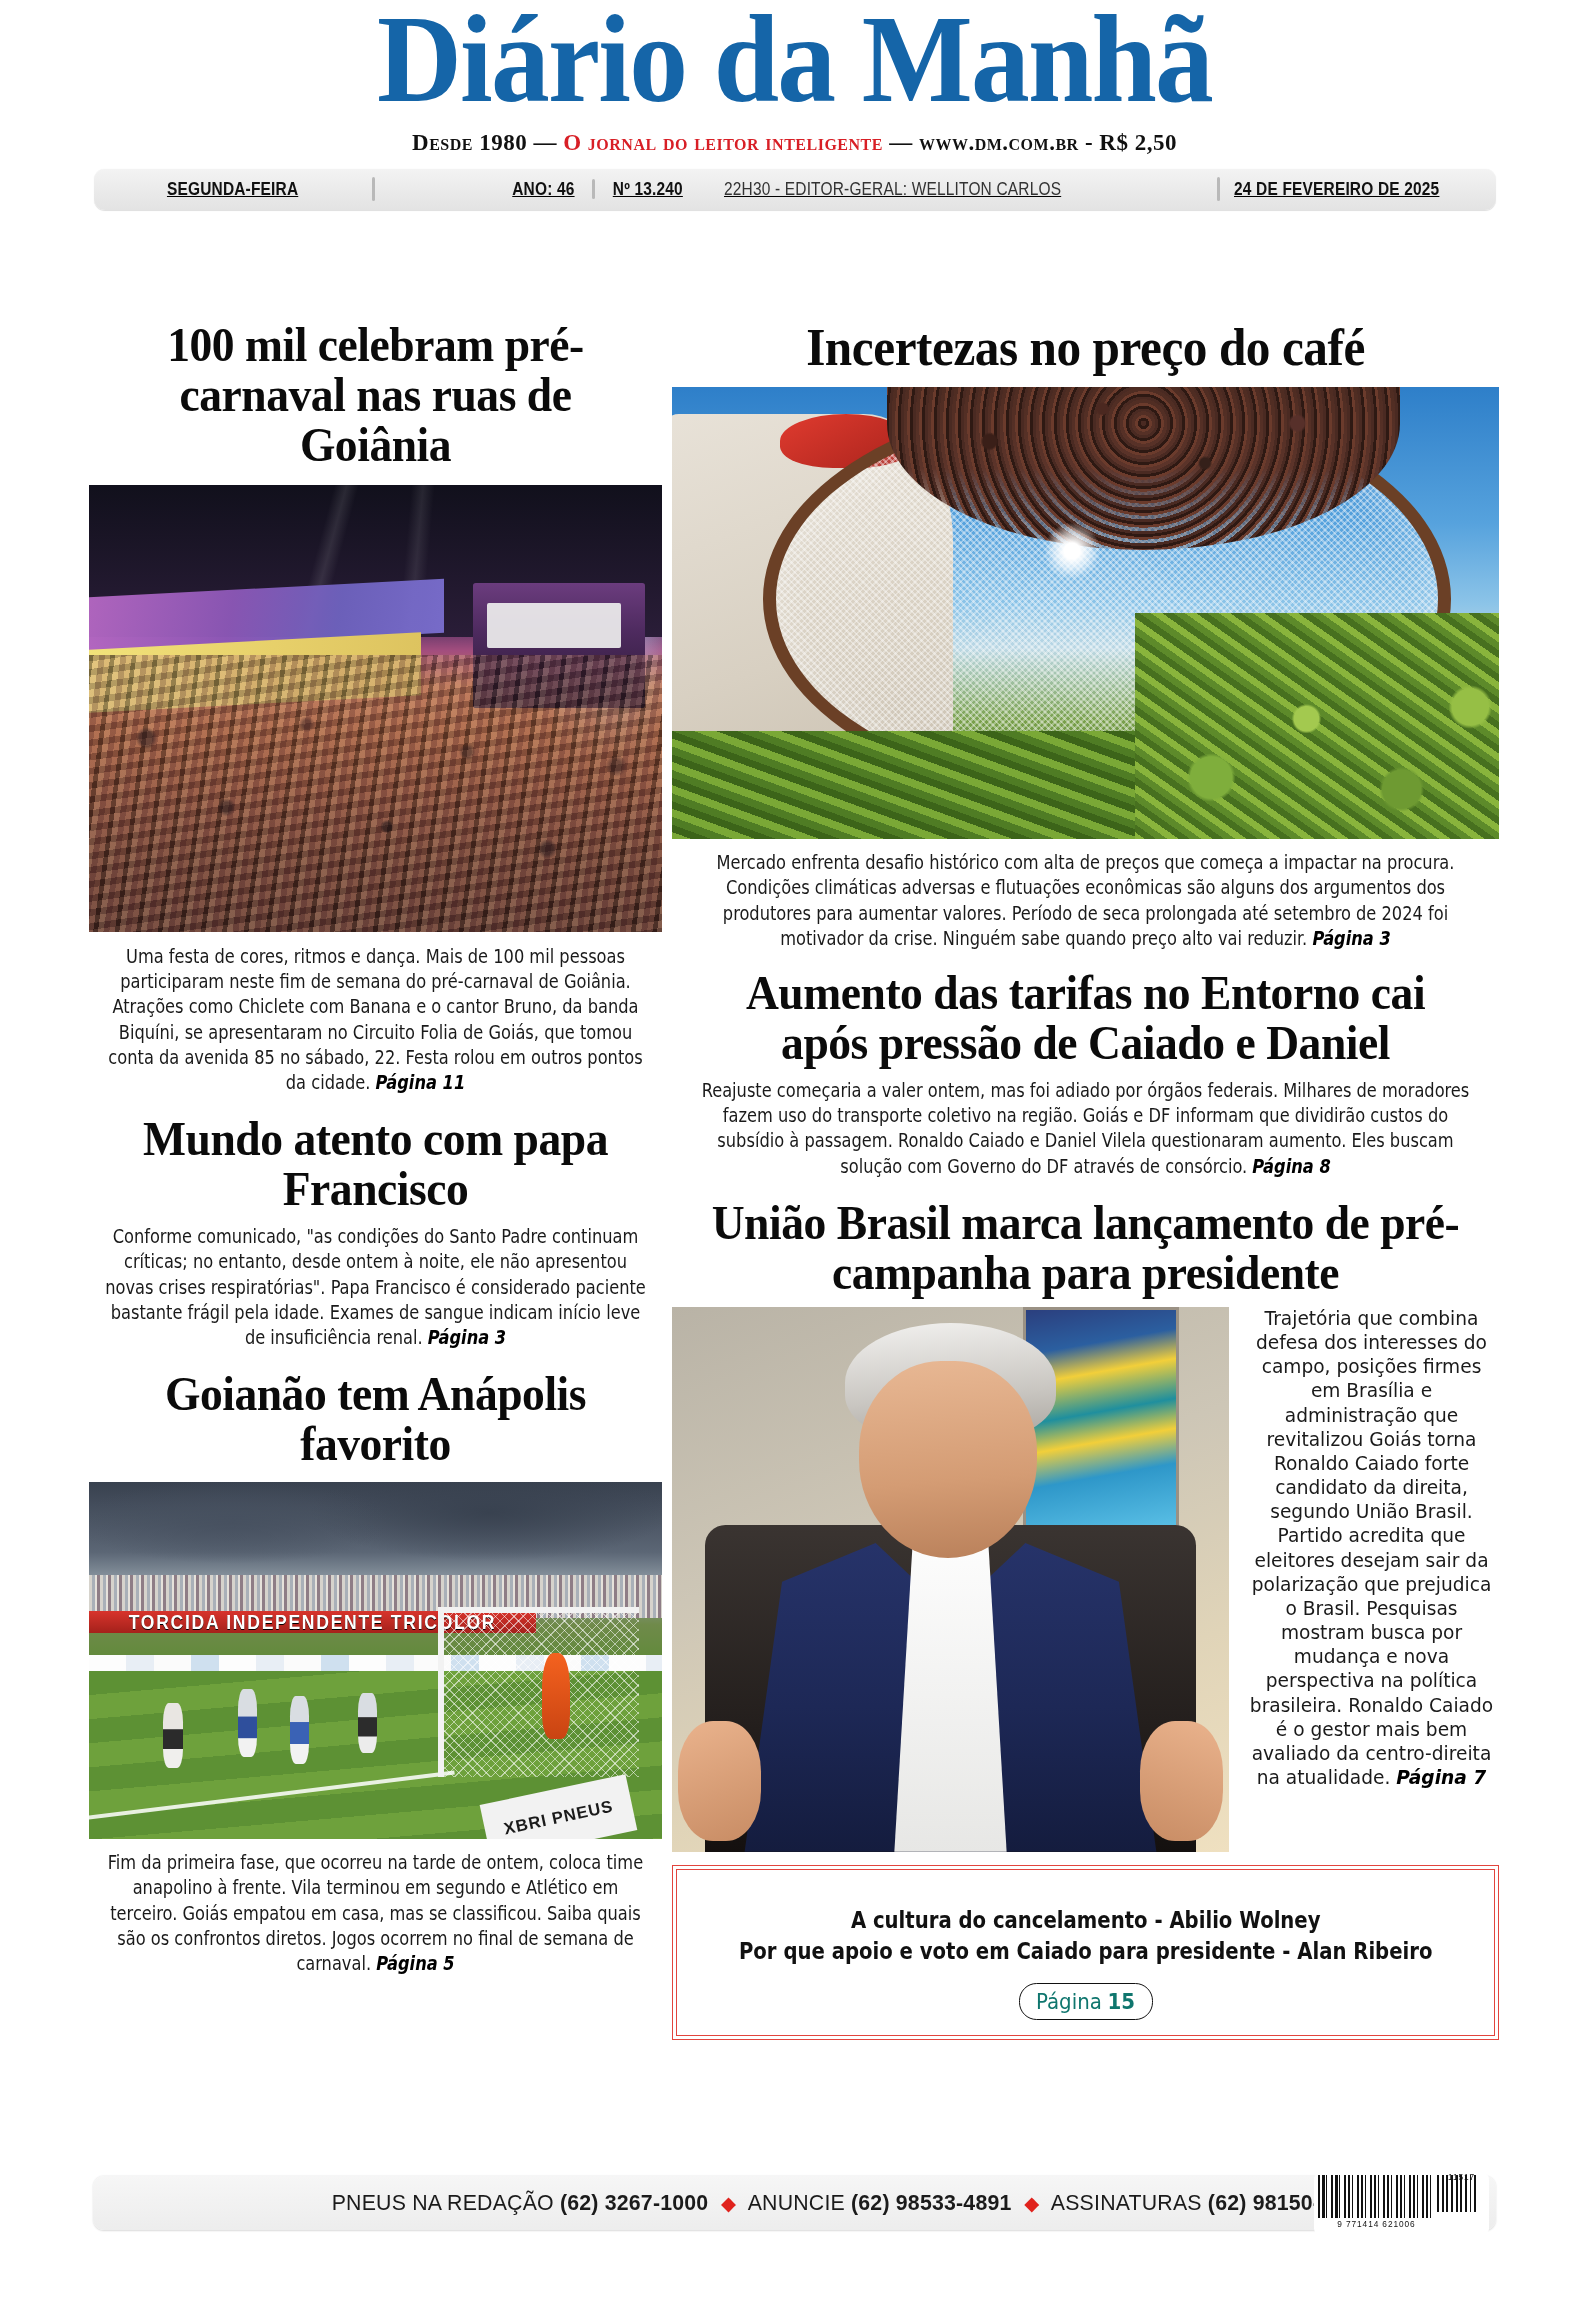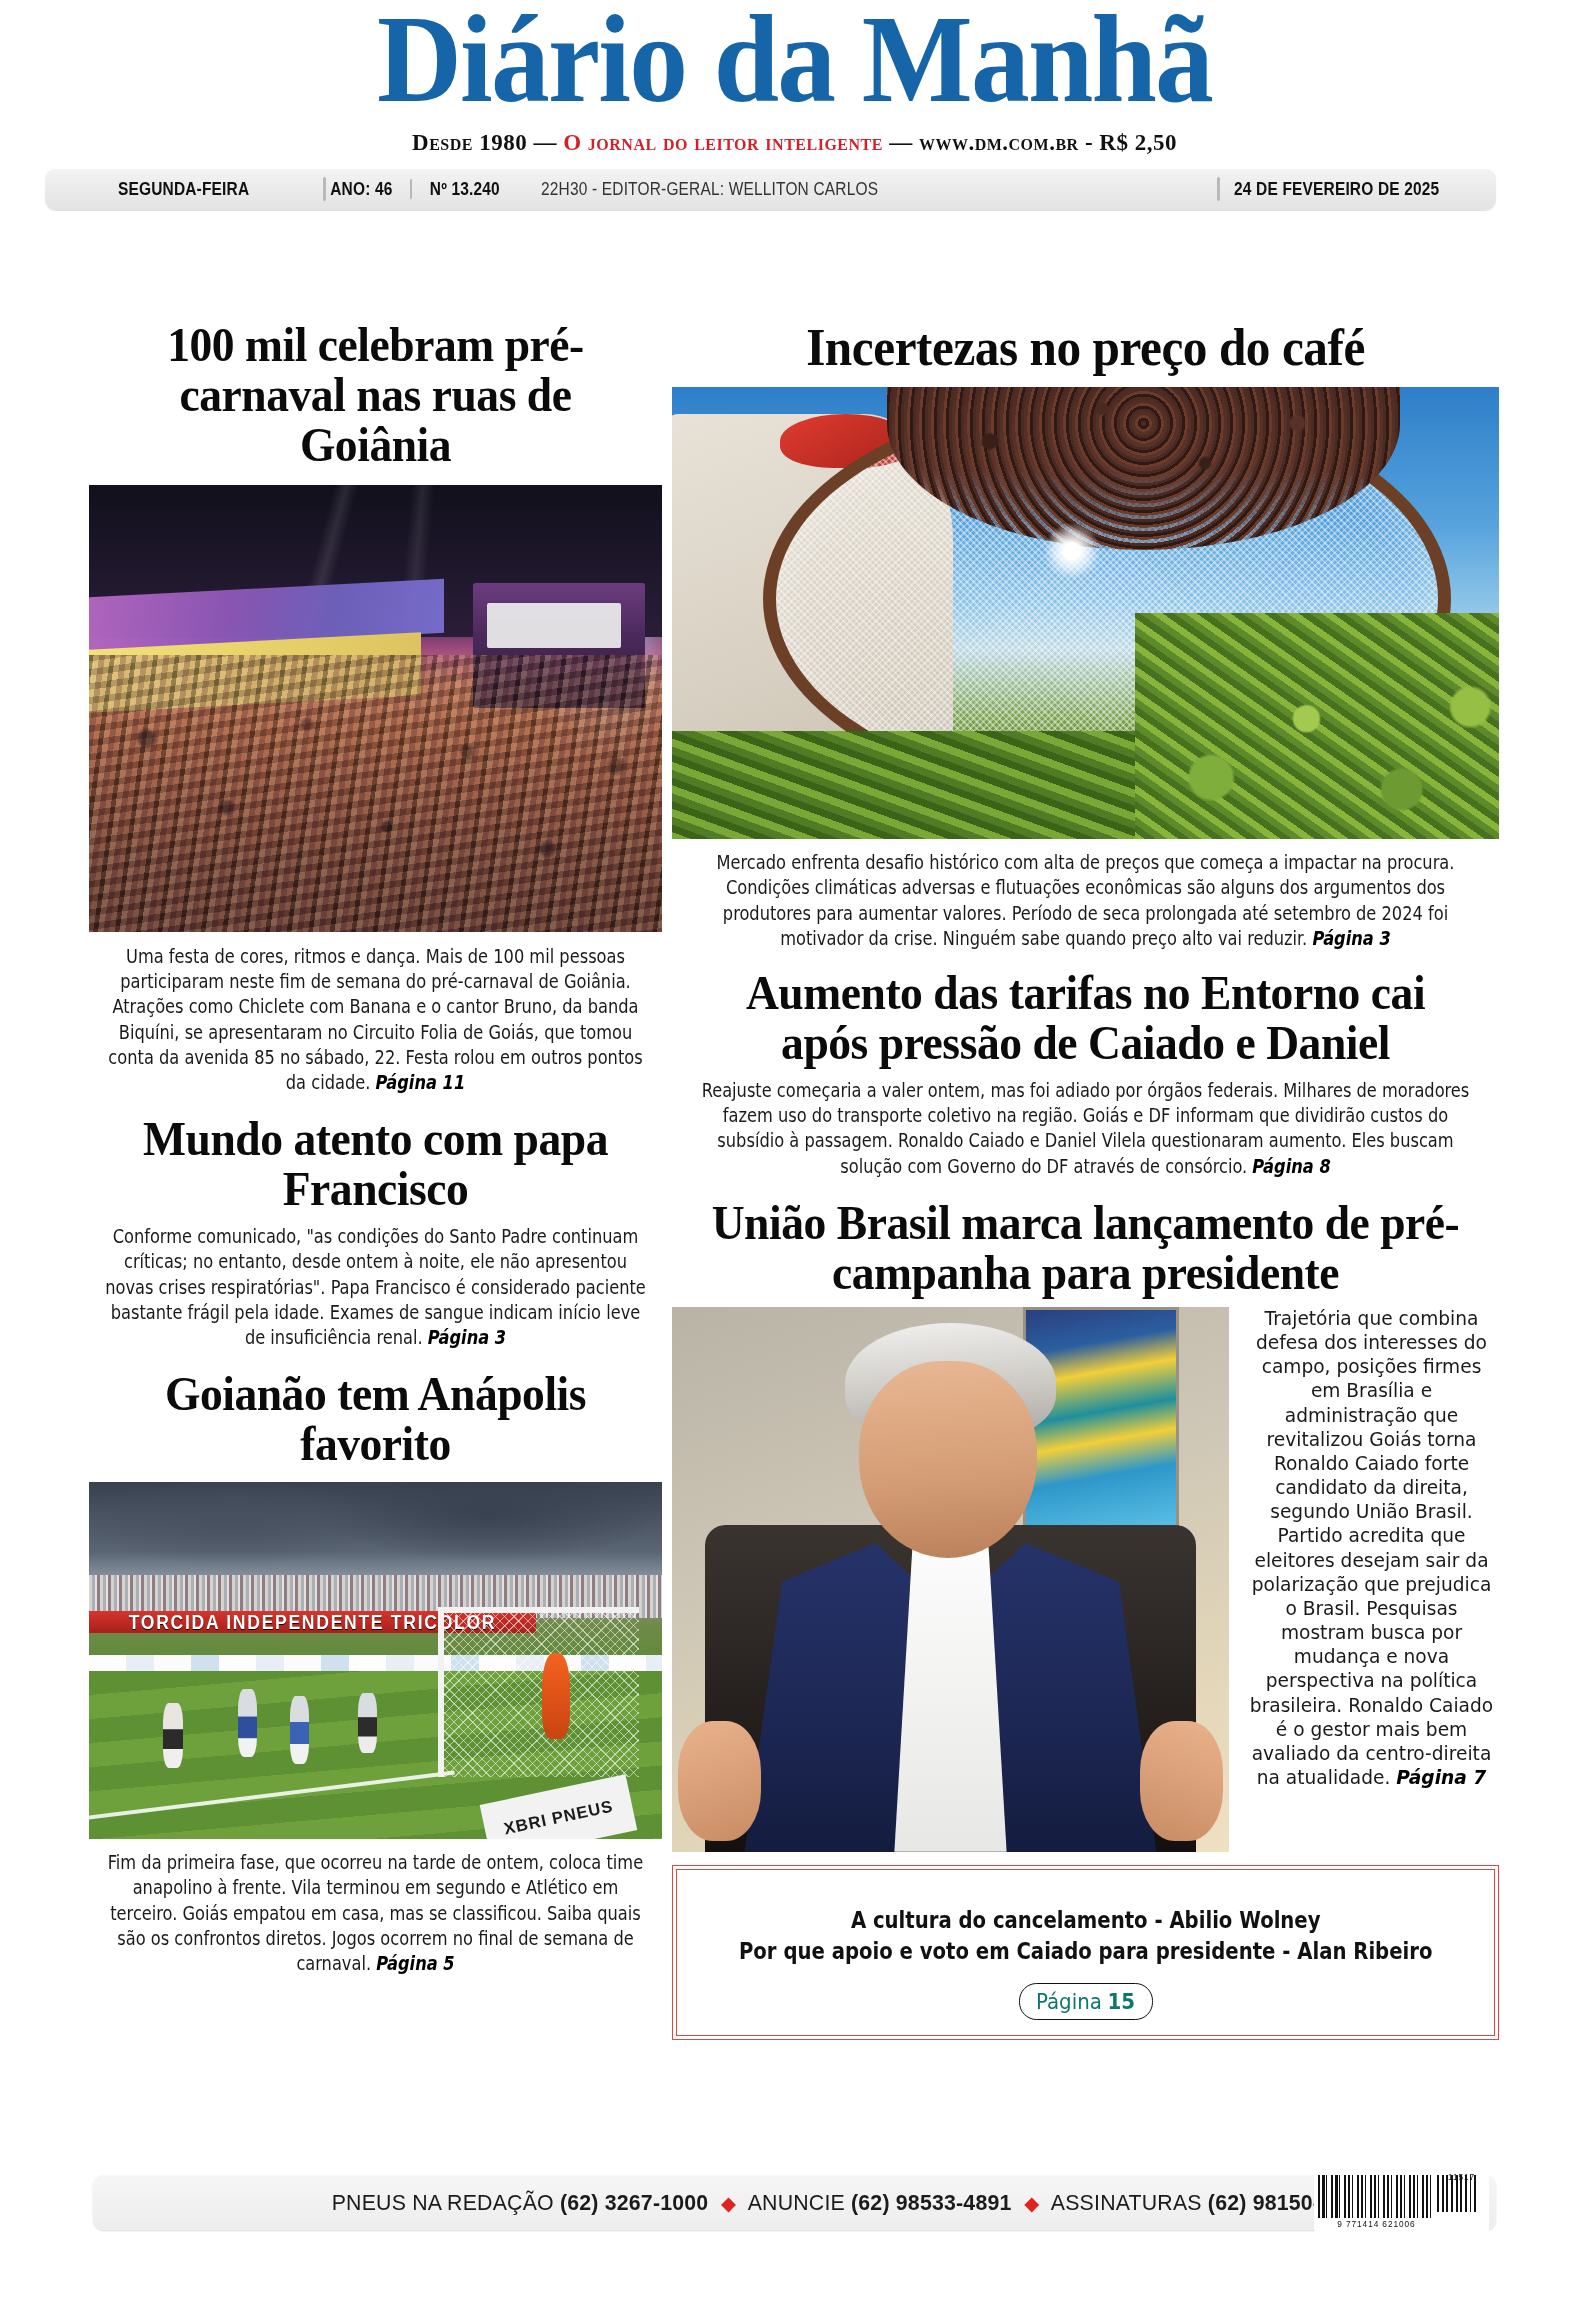--- a/index.html
+++ b/index.html
@@ -24,31 +24,32 @@
     font-weight:bold;
     font-size:23px;
     letter-spacing:0.5px;
     color:#111;
     font-variant:small-caps;
   }
   .tagline .red{color:#d81f26;}
 
   
   .infobar{
-    margin:13px 93px 0 45px;
+    margin:13px 93px 0 94px;
     height:41px;
     background:linear-gradient(180deg,#f3f3f3 0%,#eaeaea 55%,#e3e3e3 100%);
     border-radius:11px;
     display:flex;align-items:center;
     box-shadow:0 0.9px 0.9px rgba(0,0,0,.13);
     position:relative;
+    text-decoration:underline;
   }
   .infobar .seg{display:flex;align-items:center;font-family:"Liberation Sans Narrow","Liberation Sans",sans-serif;}
   .ib-left{width:278px;justify-content:center;}
-  .ib-mid{flex:1;gap:13px;}
+  .ib-mid{flex:1;justify-content:center;gap:13px;}
   .ib-right{width:276px;justify-content:flex-start;}
   .ib-strong{font-weight:bold;font-size:17.6px;color:#111;letter-spacing:0.2px;transform:scaleX(.88);display:inline-block;}
   .ib-light{font-weight:normal;font-size:17.6px;color:#333;letter-spacing:0.2px;transform:scaleX(.88);display:inline-block;}
   .ib-div{width:2.8px;height:24px;background:#b9b9b9;border-radius:1.9px;}
 
   
   .cols{position:absolute;top:320px;left:0;width:1589px;}
   .col-left{position:absolute;left:89px;top:0;width:573px;}
   .col-right{position:absolute;left:672px;top:0;width:827px;}
 

